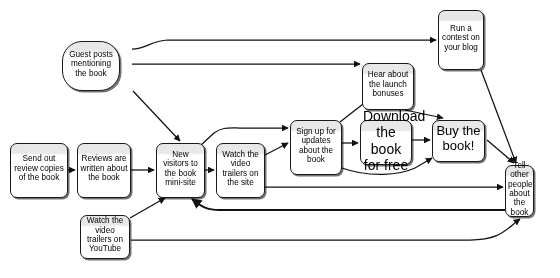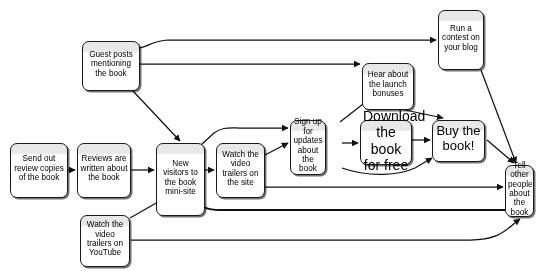--- a/index.html
+++ b/index.html
@@ -101,51 +101,51 @@
 
       <path d="M130,218 L165,198"></path>
 
       <path d="M131,240 L470,240 C500,240 505,230 520,219"></path>
 
       <path stroke-width="1.9" d="M505,210 L220,210 C205,210 200,205 192,199"></path>
     </g>
   </svg>
 
   <div id="node-layer">
-    <div class="node sz-sm" style="left:82px;top:41px;width:58px;height:50px;">
+    <div class="node sz-sm" style="left:62px;top:41px;width:58px;height:50px;border-radius:20px;">
       <span>Guest posts mentioning the book</span>
     </div>
     <div class="node sz-sm" style="left:438px;top:10px;width:46px;height:60px;">
       <span>Run a contest on your blog</span>
     </div>
     <div class="node sz-sm" style="left:362px;top:63px;width:52px;height:47px;justify-content:center;">
       <span>Hear about the launch bonuses</span>
     </div>
     <div class="node sz-sm" style="left:10px;top:143px;width:58px;height:55px;justify-content:flex-end;">
       <span>Send out review copies of the book</span>
     </div>
     <div class="node sz-sm" style="left:77px;top:143px;width:54px;height:55px;">
       <span>Reviews are written about the book</span>
     </div>
-    <div class="node sz-sm" style="left:156px;top:143px;width:49px;height:73px;justify-content:flex-end;">
+    <div class="node sz-sm" style="left:156px;top:143px;width:49px;height:55px;justify-content:flex-end;">
       <span>New visitors to the book mini-site</span>
     </div>
     <div class="node sz-sm" style="left:216px;top:143px;width:49px;height:55px;">
       <span>Watch the video trailers on the site</span>
     </div>
-    <div class="node sz-sm" style="left:290px;top:120px;width:36px;height:55px;">
+    <div class="node sz-sm" style="left:290px;top:120px;width:52px;height:55px;">
       <span>Sign up for updates about the book</span>
     </div>
     <div class="node sz-md" style="left:360px;top:120px;width:52px;height:45px;">
       <span>Download the book for free</span>
     </div>
     <div class="node sz-lg" style="left:432px;top:120px;width:53px;height:42px;">
       <span>Buy the book!</span>
     </div>
     <div class="node sz-sm" style="left:505px;top:165px;width:29px;height:52px;">
       <span>Tell other people about the book</span>
     </div>
-    <div class="node sz-sm" style="left:80px;top:215px;width:50px;height:52px;">
+    <div class="node sz-sm" style="left:80px;top:215px;width:50px;height:44px;">
       <span>Watch the video trailers on YouTube</span>
     </div>
   </div>
 
 </div>
 
 </body></html>

